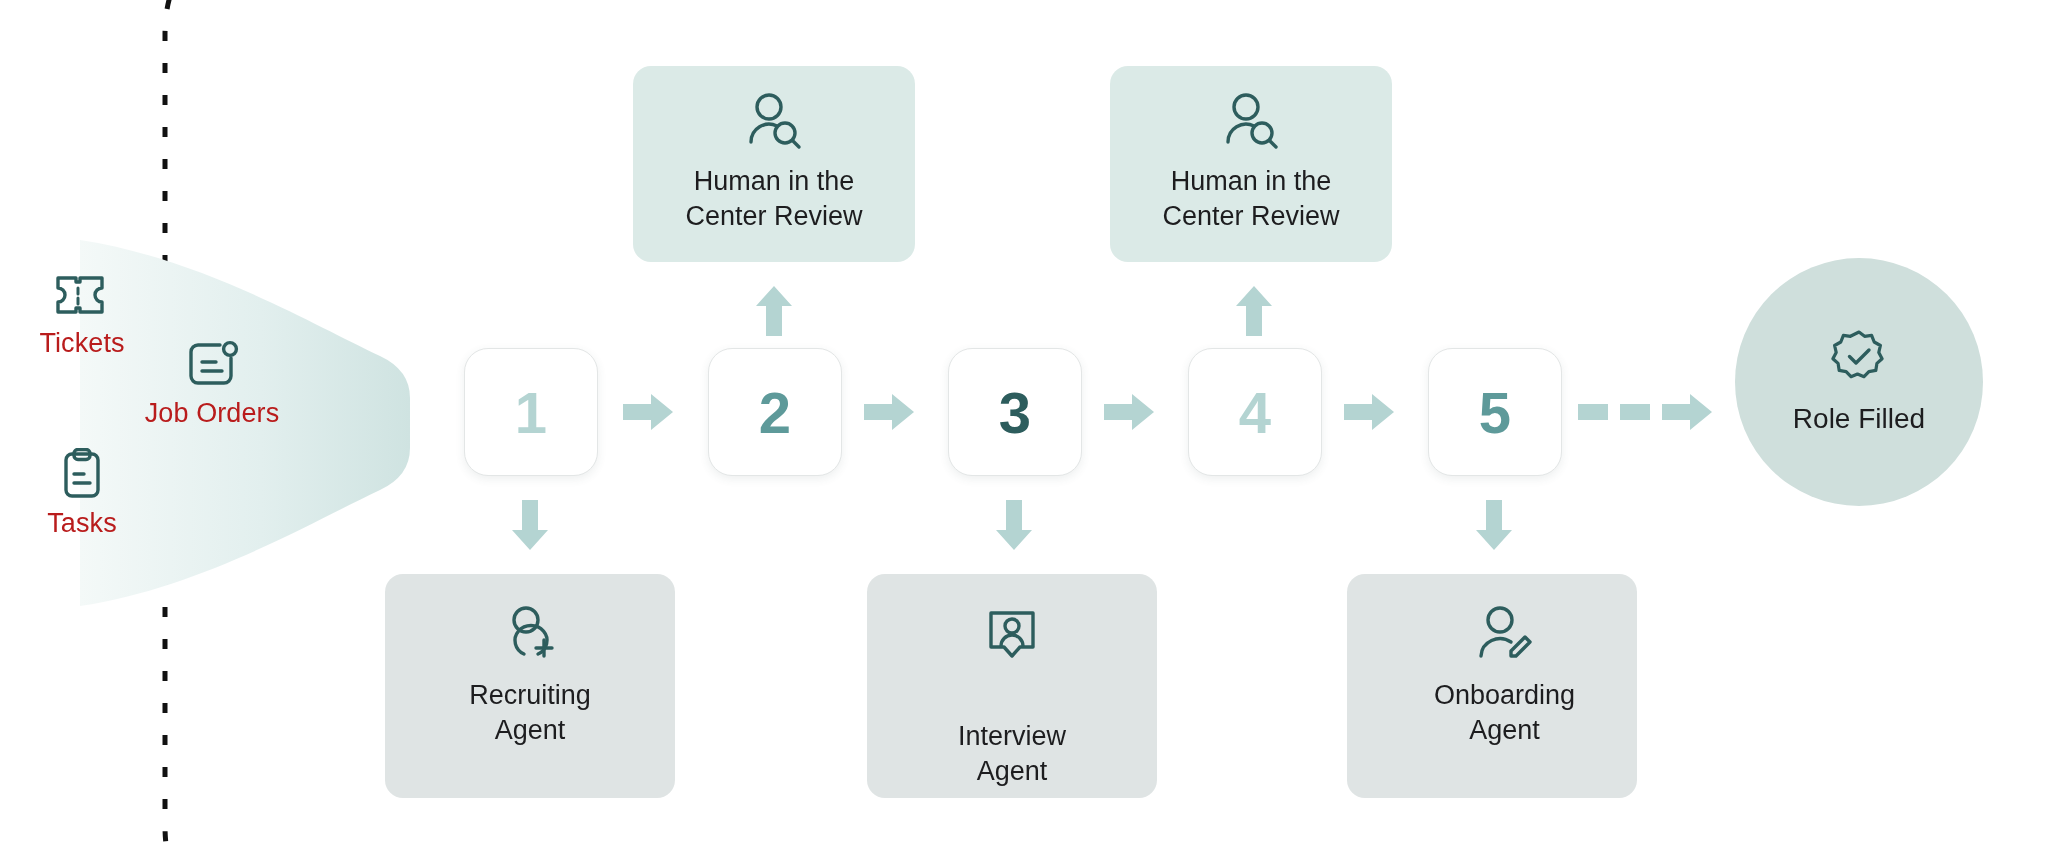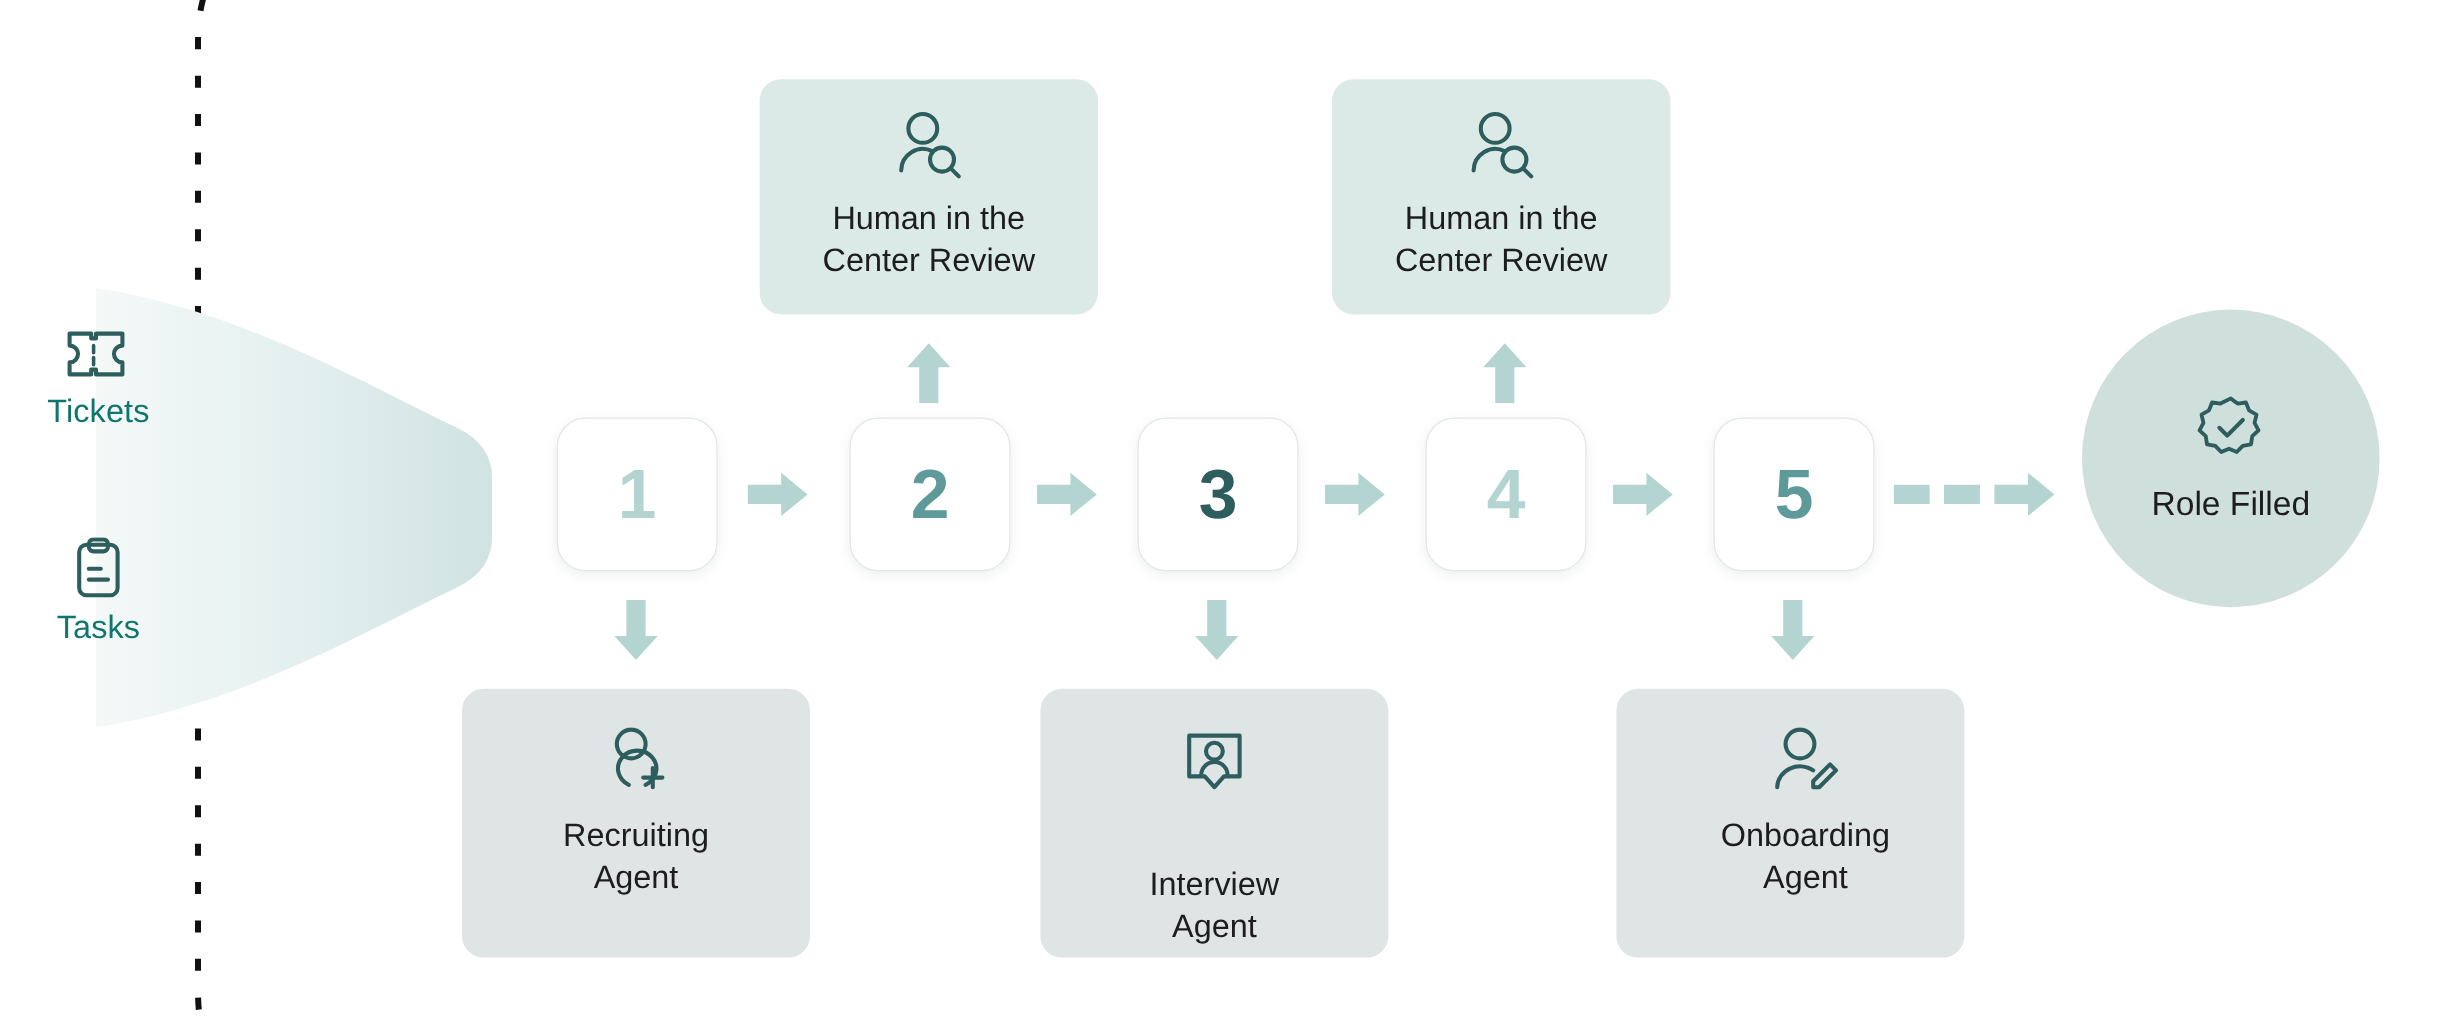--- a/index.html
+++ b/index.html
@@ -46,21 +46,21 @@
     text-align: center;
     width: 170px;
   }
   .source .src-icon {
     display: block;
     margin: 0 auto 8px auto;
     line-height: 0;
   }
   .source .src-label {
     font-size: 27px;
-    color: #0f766e;
+    color: #b91c1c;
     letter-spacing: 0.1px;
     white-space: nowrap;
   }
   #src-tickets { left: -3px; top: 272px; }
   #src-joborders { left: 87px; top: 340px; width: 250px;}
   #src-tasks { left: -3px; top: 448px; }
 
   
   .step-box {
     position: absolute;
@@ -210,20 +210,30 @@
   <div class="source" id="src-tickets">
     <span class="src-icon">
       <svg width="56" height="48" viewBox="0 0 56 48" xmlns="http://www.w3.org/2000/svg">
         <path d="M4 6 h18 v4 h4 v-4 h22 v10 a6 6 0 0 0 0 14 v10 h-22 v-4 h-4 v4 h-18 v-10 a6 6 0 0 0 0 -14 z" fill="none" stroke="#2d5d5d" stroke-width="3.4" stroke-linejoin="round"></path>
         <path d="M24 16 v6 M24 26 v6" stroke="#2d5d5d" stroke-width="3" stroke-linecap="round"></path>
       </svg>
     </span>
     <span class="src-label">Tickets</span>
   </div>
 
+  <div class="source" id="src-joborders">
+    <span class="src-icon">
+      <svg width="54" height="50" viewBox="0 0 54 50" xmlns="http://www.w3.org/2000/svg">
+        <path d="M46 18 v18 a7 7 0 0 1 -7 7 h-26 a7 7 0 0 1 -7 -7 v-24 a7 7 0 0 1 7 -7 h22" fill="none" stroke="#2d5d5d" stroke-width="3.4" stroke-linecap="round"></path>
+        <circle cx="45" cy="9" r="6.4" fill="none" stroke="#2d5d5d" stroke-width="3.4"></circle>
+        <path d="M17 22 h14 M17 31 h20" stroke="#2d5d5d" stroke-width="3.4" stroke-linecap="round"></path>
+      </svg>
+    </span>
+    <span class="src-label">Job Orders</span>
+  </div>
 
   <div class="source" id="src-tasks">
     <span class="src-icon">
       <svg width="44" height="52" viewBox="0 0 44 52" xmlns="http://www.w3.org/2000/svg">
         <rect x="6" y="6" width="32" height="42" rx="6" fill="none" stroke="#2d5d5d" stroke-width="3.4"></rect>
         <rect x="14" y="1.5" width="16" height="10" rx="4" fill="none" stroke="#2d5d5d" stroke-width="3.4"></rect>
         <path d="M14 26 h10 M14 35 h16" stroke="#2d5d5d" stroke-width="3.4" stroke-linecap="round"></path>
       </svg>
     </span>
     <span class="src-label">Tasks</span>

